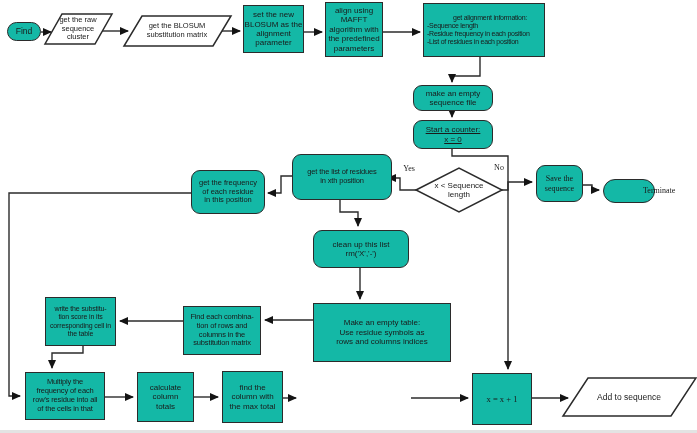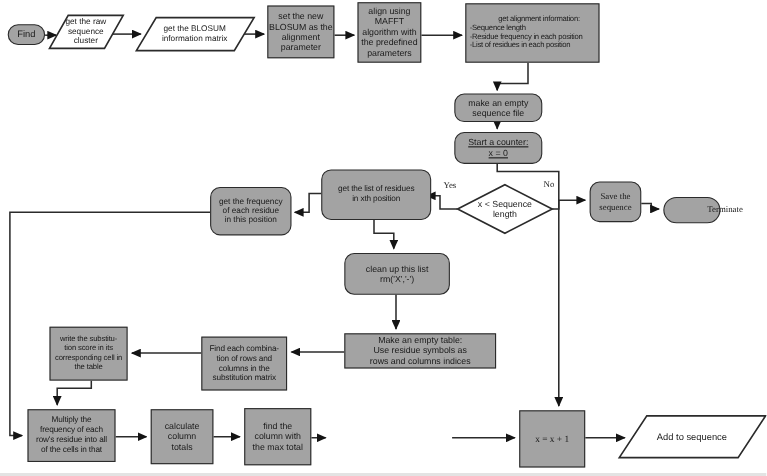--- a/index.html
+++ b/index.html
@@ -3,21 +3,21 @@
 <meta charset="utf-8">
 <style>
   html,body{margin:0;padding:0;background:#ffffff;}
   .stage{
     position:relative;width:697px;height:433px;background:#ffffff;overflow:hidden;
     font-family:"Liberation Sans",sans-serif;color:#1a1a1a;
   }
   .wires{position:absolute;left:0;top:0;}
   .node{
     position:absolute;display:flex;align-items:center;justify-content:center;
-    background:#a3a3a3;border:1.5px solid #2b2b2b;box-sizing:border-box;
+    background:#14b8a6;border:1.5px solid #2b2b2b;box-sizing:border-box;
     text-align:center;font-size:8px;line-height:1.18;
   }
   .round{border-radius:9px;}
   .pill{border-radius:12px;}
   .plain{border:none;background:transparent;}
   .lbl{white-space:pre-line;display:block;width:100%;}
   .fs7{font-size:7px;}
   .fs75{font-size:7.5px;}
   .fs85{font-size:8.5px;}
   .tight{letter-spacing:-0.15px;}
@@ -76,21 +76,21 @@
   </div>
 
   <div class="node plain fs75" style="left:48px;top:12px;width:60px;height:34px;">
     <span class="lbl">get the raw
 sequence
 cluster</span>
   </div>
 
   <div class="node plain fs75" style="left:127px;top:19px;width:100px;height:24px;">
     <span class="lbl">get the BLOSUM
-information matrix</span>
+substitution matrix</span>
   </div>
 
   <div class="node" style="left:243px;top:5px;width:61px;height:48px;">
     <span class="lbl">set the new
 BLOSUM as the
 alignment
 parameter</span>
   </div>
 
   <div class="node" style="left:325px;top:2px;width:58px;height:55px;">
@@ -149,21 +149,21 @@
     <span class="lbl">clean up this list
 rm('X','-')</span>
   </div>
 
   <div class="node round fs75" style="left:191px;top:170px;width:74px;height:44px;">
     <span class="lbl">get the frequency
 of each residue
 in this position</span>
   </div>
 
-  <div class="node" style="left:313px;top:303px;width:138px;height:32px;">
+  <div class="node" style="left:313px;top:303px;width:138px;height:59px;">
     <span class="lbl">Make an empty table:
 Use residue symbols as
 rows and columns indices</span>
   </div>
 
   <div class="node fs75 tight" style="left:183px;top:306px;width:78px;height:49px;">
     <span class="lbl">Find each combina-
 tion of rows and
 columns in the
 substitution matrix</span>

